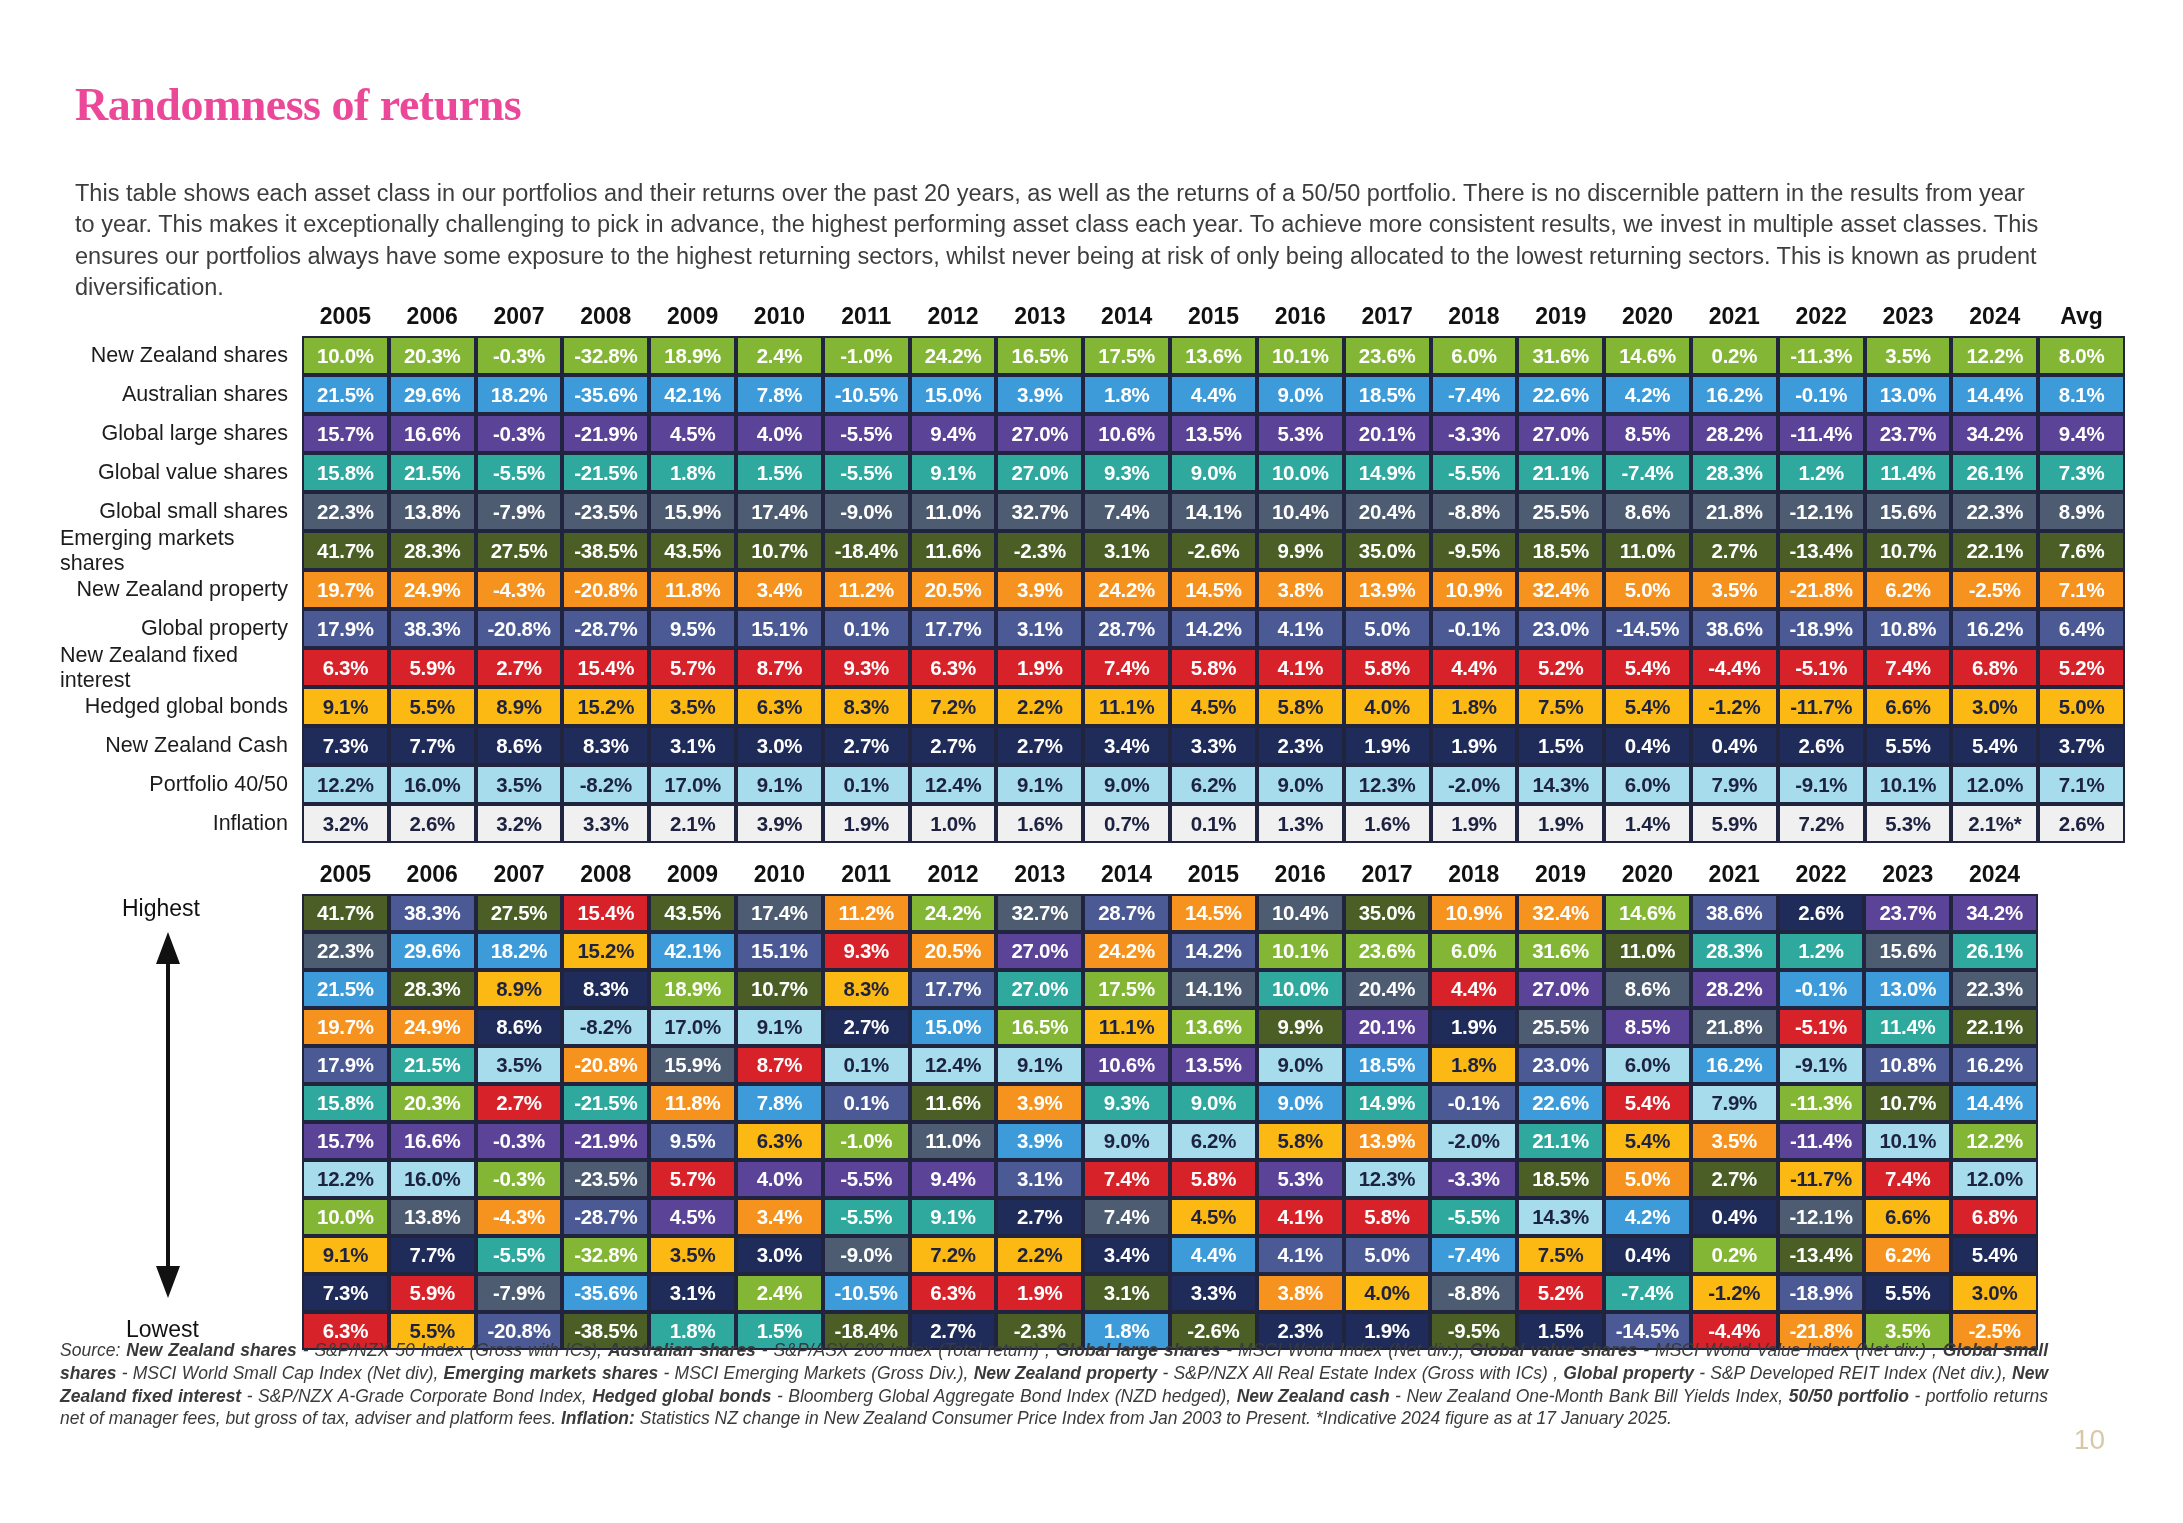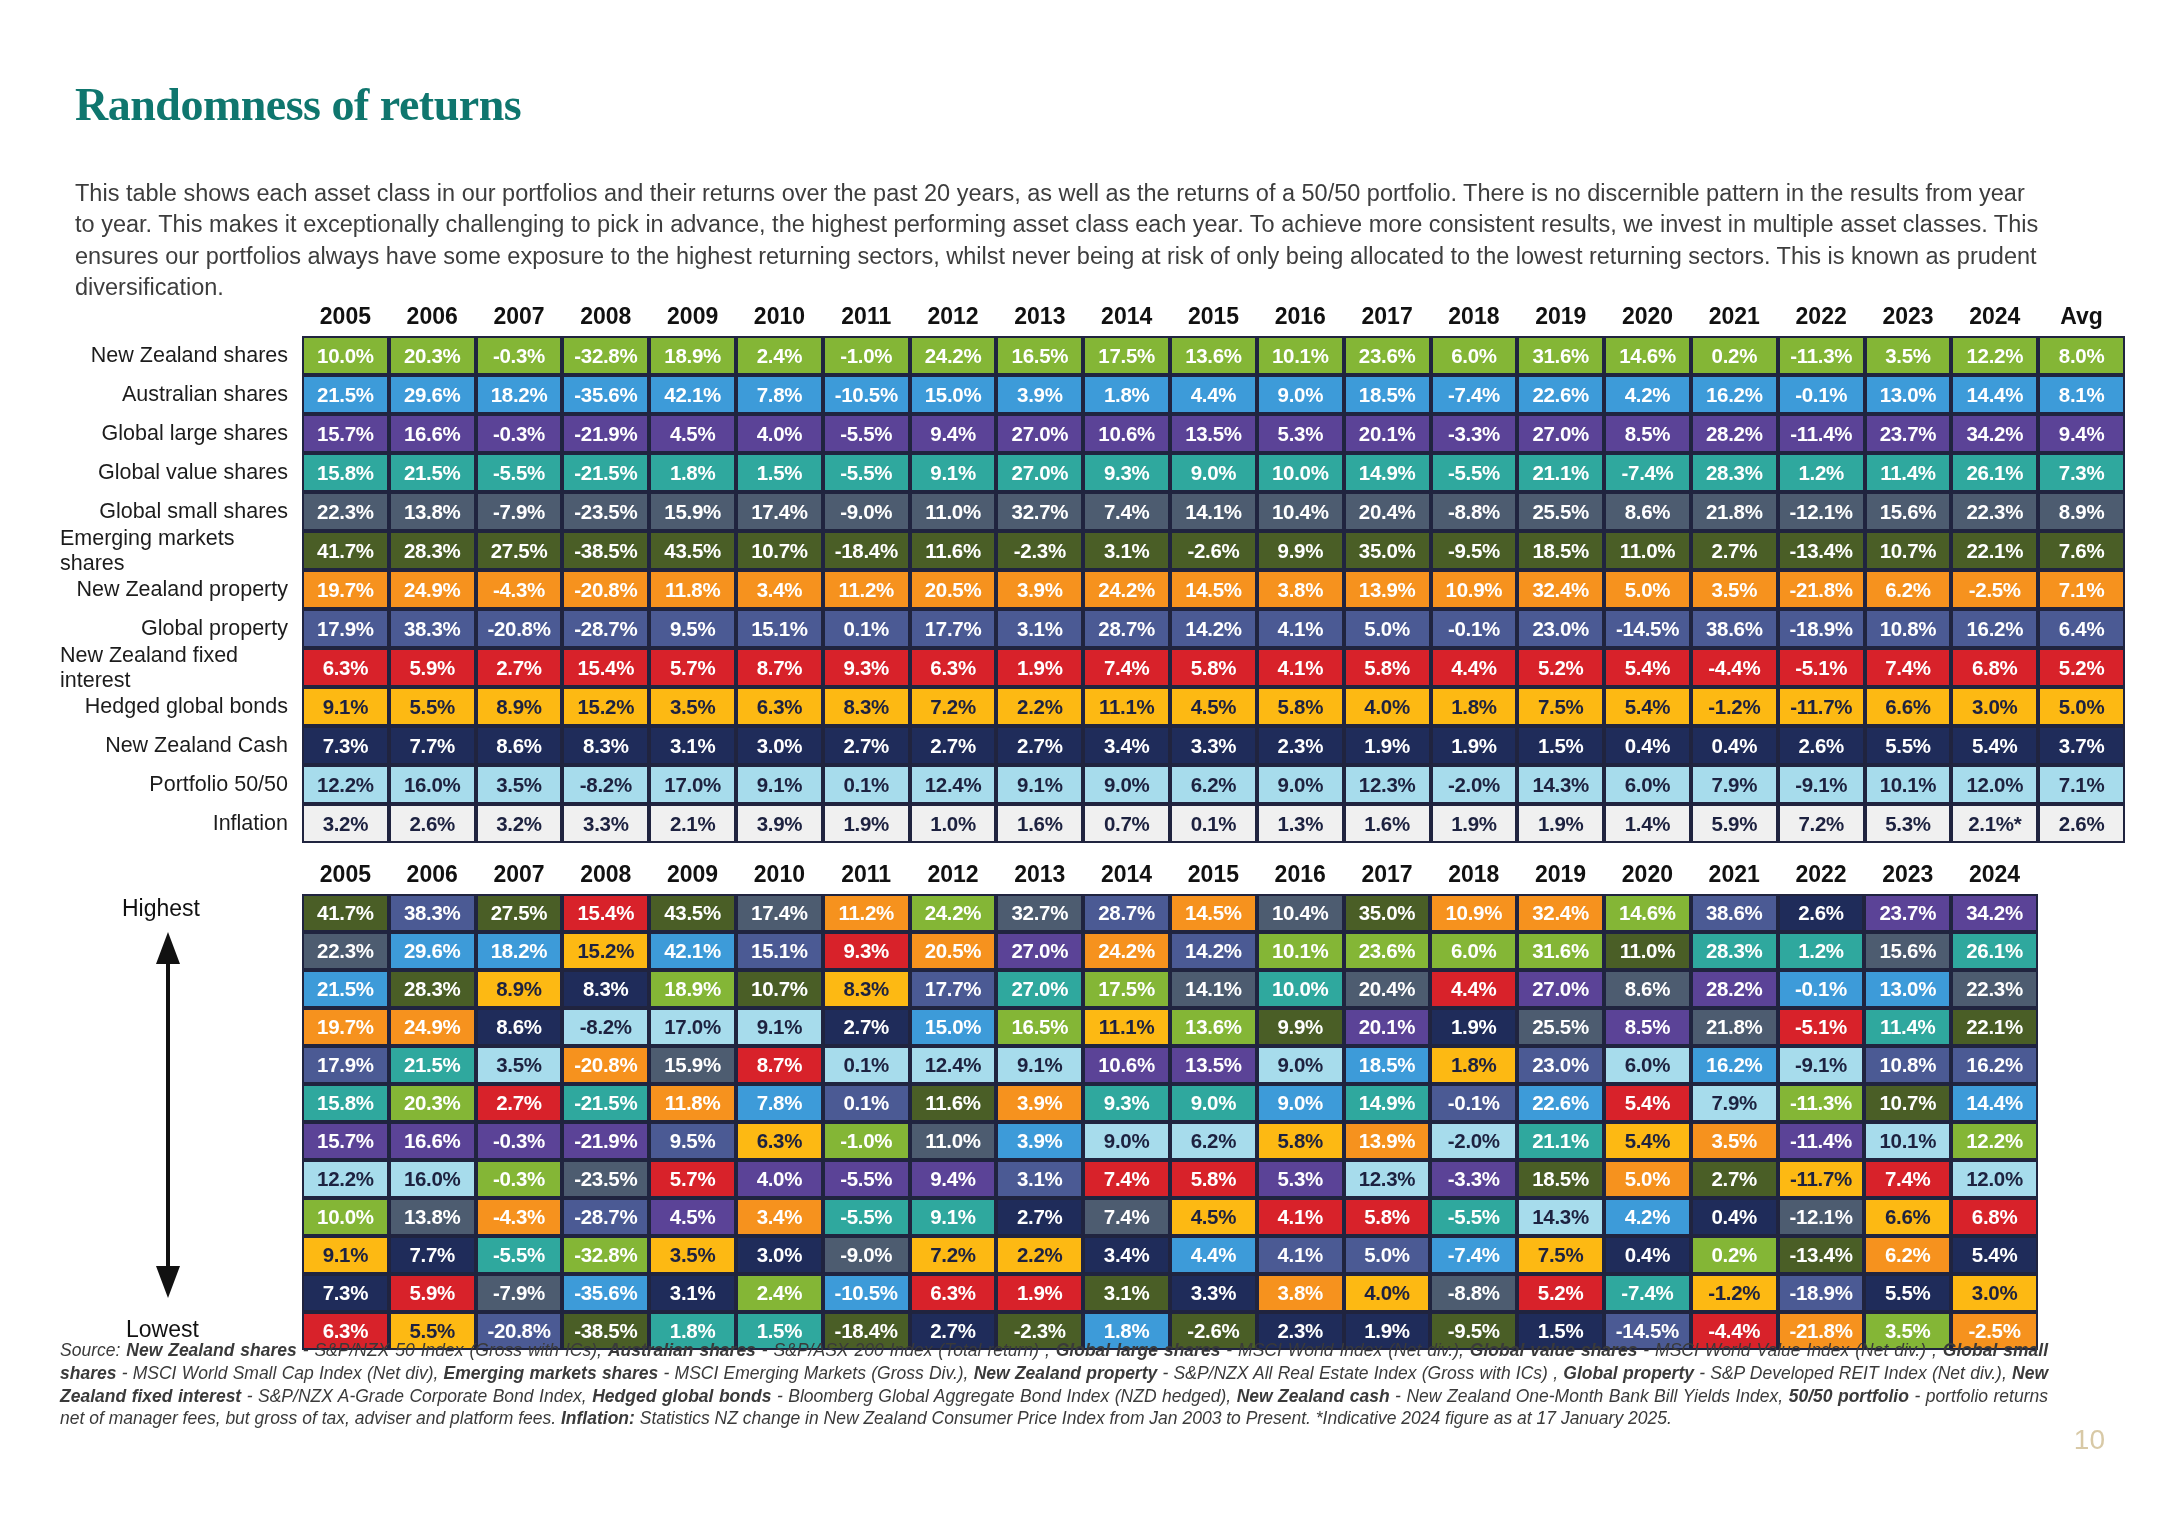--- a/index.html
+++ b/index.html
@@ -1,19 +1,19 @@
 <!DOCTYPE html>
 <html><head>
 <meta charset="utf-8">
 <style>
   html,body{margin:0;padding:0;background:#fff;}
   #canvas{position:relative;width:2183px;height:1523px;background:#fff;overflow:hidden;
           font-family:"Liberation Sans", sans-serif;}
   .title{position:absolute;left:75px;top:78px;font-family:"Liberation Serif", serif;
-         font-size:46px;color:#0f766e;letter-spacing:-0.5px;font-weight:600;}
+         font-size:46px;color:#ec4899;letter-spacing:-0.5px;font-weight:600;}
   .intro{position:absolute;left:75px;top:178px;width:1968px;font-size:23.5px;line-height:1.33;
          color:#3d3d3d;}
   
   #top-table{position:absolute;left:60px;top:297px;width:2065px;display:grid;
              grid-template-columns:242px repeat(21,1fr);grid-auto-rows:39px;}
   #bottom-table{position:absolute;left:302px;top:856px;width:1736px;display:grid;
              grid-template-columns:repeat(20,1fr);grid-auto-rows:38px;}
   .hcell{display:flex;align-items:flex-end;justify-content:center;font-weight:700;
          font-size:23px;color:#111;padding-bottom:6px;}
   .corner{background:transparent;}
@@ -297,21 +297,21 @@
       <div class="cell c-cash">2.3%</div>
       <div class="cell c-cash">1.9%</div>
       <div class="cell c-cash">1.9%</div>
       <div class="cell c-cash">1.5%</div>
       <div class="cell c-cash">0.4%</div>
       <div class="cell c-cash">0.4%</div>
       <div class="cell c-cash">2.6%</div>
       <div class="cell c-cash">5.5%</div>
       <div class="cell c-cash">5.4%</div>
       <div class="cell c-cash">3.7%</div>
-      <div class="lab">Portfolio 50/50</div>
+      <div class="lab">Portfolio 40/50</div>
       <div class="cell c-port">12.2%</div>
       <div class="cell c-port">16.0%</div>
       <div class="cell c-port">3.5%</div>
       <div class="cell c-port">-8.2%</div>
       <div class="cell c-port">17.0%</div>
       <div class="cell c-port">9.1%</div>
       <div class="cell c-port">0.1%</div>
       <div class="cell c-port">12.4%</div>
       <div class="cell c-port">9.1%</div>
       <div class="cell c-port">9.0%</div>

